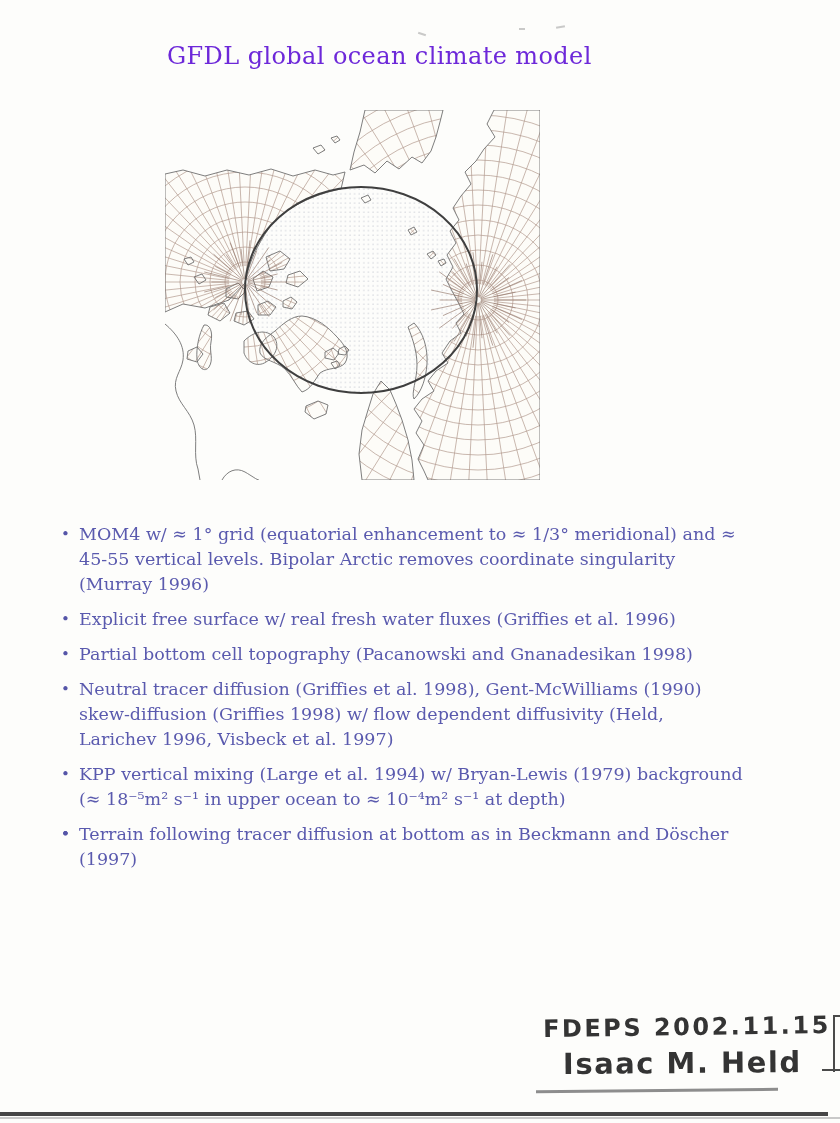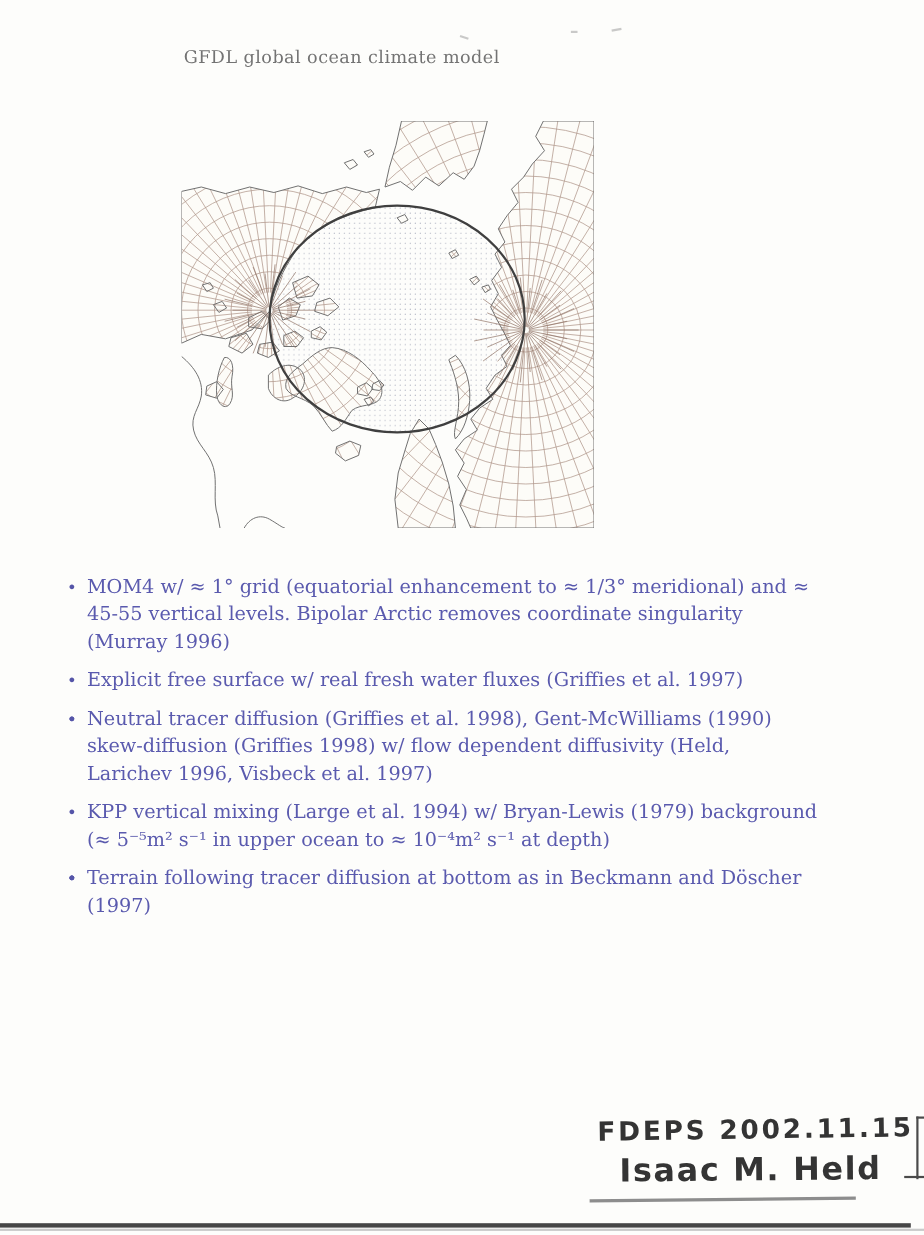--- a/index.html
+++ b/index.html
@@ -1,19 +1,19 @@
 <!DOCTYPE html>
 <html><head>
 <meta charset="utf-8">
 <style>
   html,body{margin:0;padding:0;background:#e8e8e8;}
   .page{position:relative;width:840px;height:1123px;background:#fdfdfb;overflow:hidden;
         font-family:"DejaVu Serif",serif;}
-  .title{position:absolute;left:167px;top:42px;margin:0;font-size:16px;font-weight:500;
-         letter-spacing:.4px;color:#737373;}
+  .title{position:absolute;left:167px;top:42px;margin:0;font-size:24px;font-weight:500;
+         letter-spacing:.4px;color:#6d28d9;}
   .map{position:absolute;left:165px;top:110px;width:375px;height:370px;}
   .bullets{position:absolute;left:60px;top:522px;width:686px;margin:0;padding:0;list-style:none;}
   .bullets li{position:relative;padding-left:19px;margin:0 0 10px 0;
               font-size:17.5px;line-height:25px;color:#5a5aae;}
   .bullets .dot{position:absolute;left:1px;top:0;font-size:15px;color:#5555a8;}
   .hand{position:absolute;font-family:"DejaVu Sans",sans-serif;font-weight:800;color:#343434;
         white-space:nowrap;}
   .hand1{left:543px;top:1013px;font-size:24px;letter-spacing:2.5px;transform:rotate(-.8deg);}
   .hand2{left:563px;top:1046px;font-size:29px;letter-spacing:1.5px;transform:rotate(-.5deg);}
   .sig-underline{position:absolute;left:536px;top:1089px;width:242px;height:2.5px;
@@ -358,24 +358,24 @@
         <line x1="315.0073918190766" y1="187.77056552356783" x2="345.1182691052252" y2="154.3290483770851"></line>
         <line x1="315.42705098312484" y1="188.23664424312258" x2="344.066252583998" y2="167.42904631196902"></line>
         <line x1="315.7406363729278" y1="188.7797900707726" x2="356.85018196684484" y2="170.47664113236158"></line>
         <line x1="315.93444280220143" y1="189.3762649275467" x2="350.56086786817815" y2="182.01619107259802"></line>
       </g>
       <ellipse cx="196" cy="180" rx="116" ry="103" fill="none" stroke="#3f3f3f" stroke-width="2"></ellipse>
     </svg>
 
   <ul class="bullets">
     <li><span class="dot">•</span><span>MOM4 w/ ≈ 1° grid (equatorial enhancement to ≈ 1/3° meridional) and ≈ 45-55 vertical levels. Bipolar Arctic removes coordinate singularity (Murray 1996)</span></li>
-    <li><span class="dot">•</span><span>Explicit free surface w/ real fresh water fluxes (Griffies et al. 1997)</span></li>
-    <li><span class="dot">•</span></li>
+    <li><span class="dot">•</span><span>Explicit free surface w/ real fresh water fluxes (Griffies et al. 1996)</span></li>
+    <li><span class="dot">•</span><span>Partial bottom cell topography (Pacanowski and Gnanadesikan 1998)</span></li>
     <li><span class="dot">•</span><span>Neutral tracer diffusion (Griffies et al. 1998), Gent-McWilliams (1990) skew-diffusion (Griffies 1998) w/ flow dependent diffusivity (Held, Larichev 1996, Visbeck et al. 1997)</span></li>
-    <li><span class="dot">•</span><span>KPP vertical mixing (Large et al. 1994) w/ Bryan-Lewis (1979) background (≈ 5⁻⁵m² s⁻¹ in upper ocean to ≈ 10⁻⁴m² s⁻¹ at depth)</span></li>
+    <li><span class="dot">•</span><span>KPP vertical mixing (Large et al. 1994) w/ Bryan-Lewis (1979) background (≈ 18⁻⁵m² s⁻¹ in upper ocean to ≈ 10⁻⁴m² s⁻¹ at depth)</span></li>
     <li><span class="dot">•</span></li>
     <li><span class="dot">•</span></li>
     <li><span class="dot">•</span><span>Terrain following tracer diffusion at bottom as in Beckmann and Döscher (1997)</span></li>
   </ul>
 
   <div class="hand hand1">FDEPS 2002.11.15</div>
   <div class="hand hand2">Isaac M. Held</div>
   <div class="sig-underline"></div>
 
   <div class="corner-mark">

